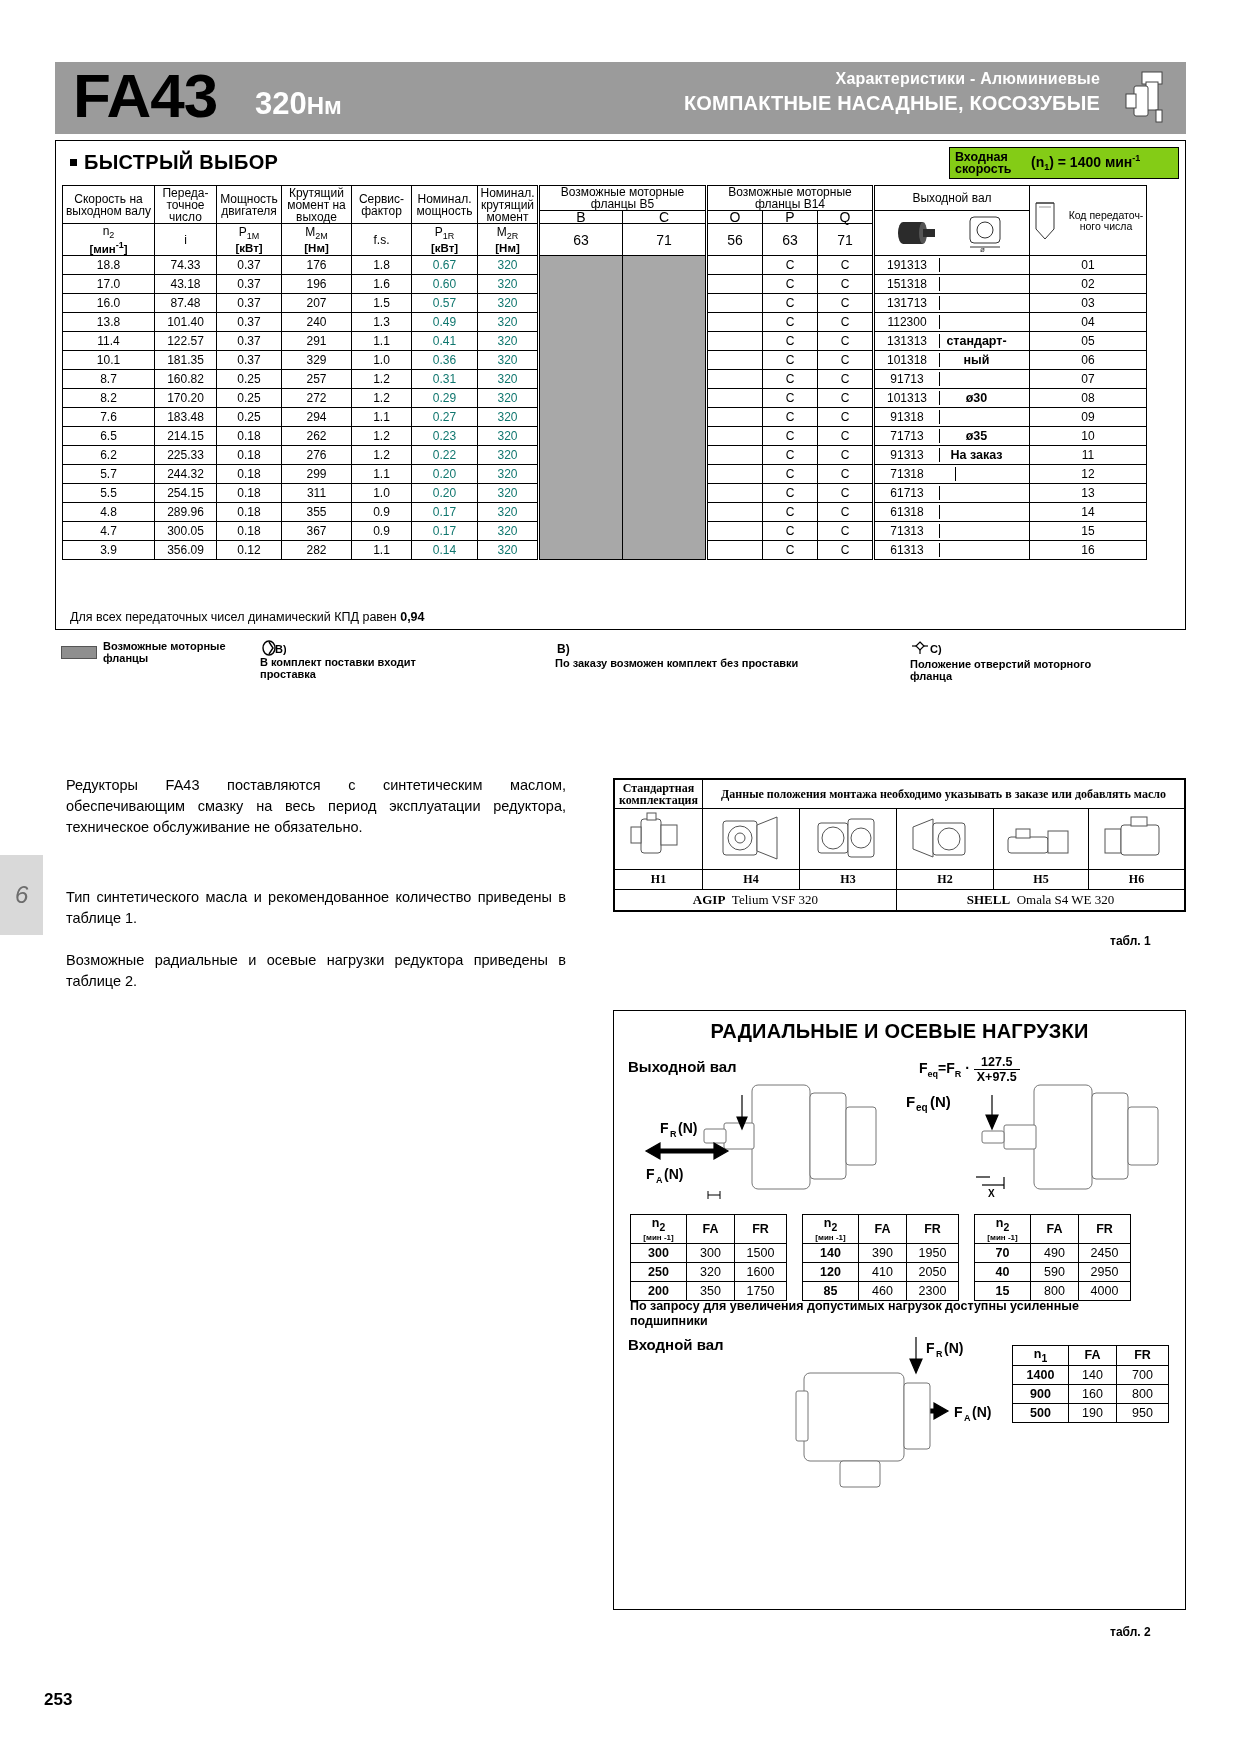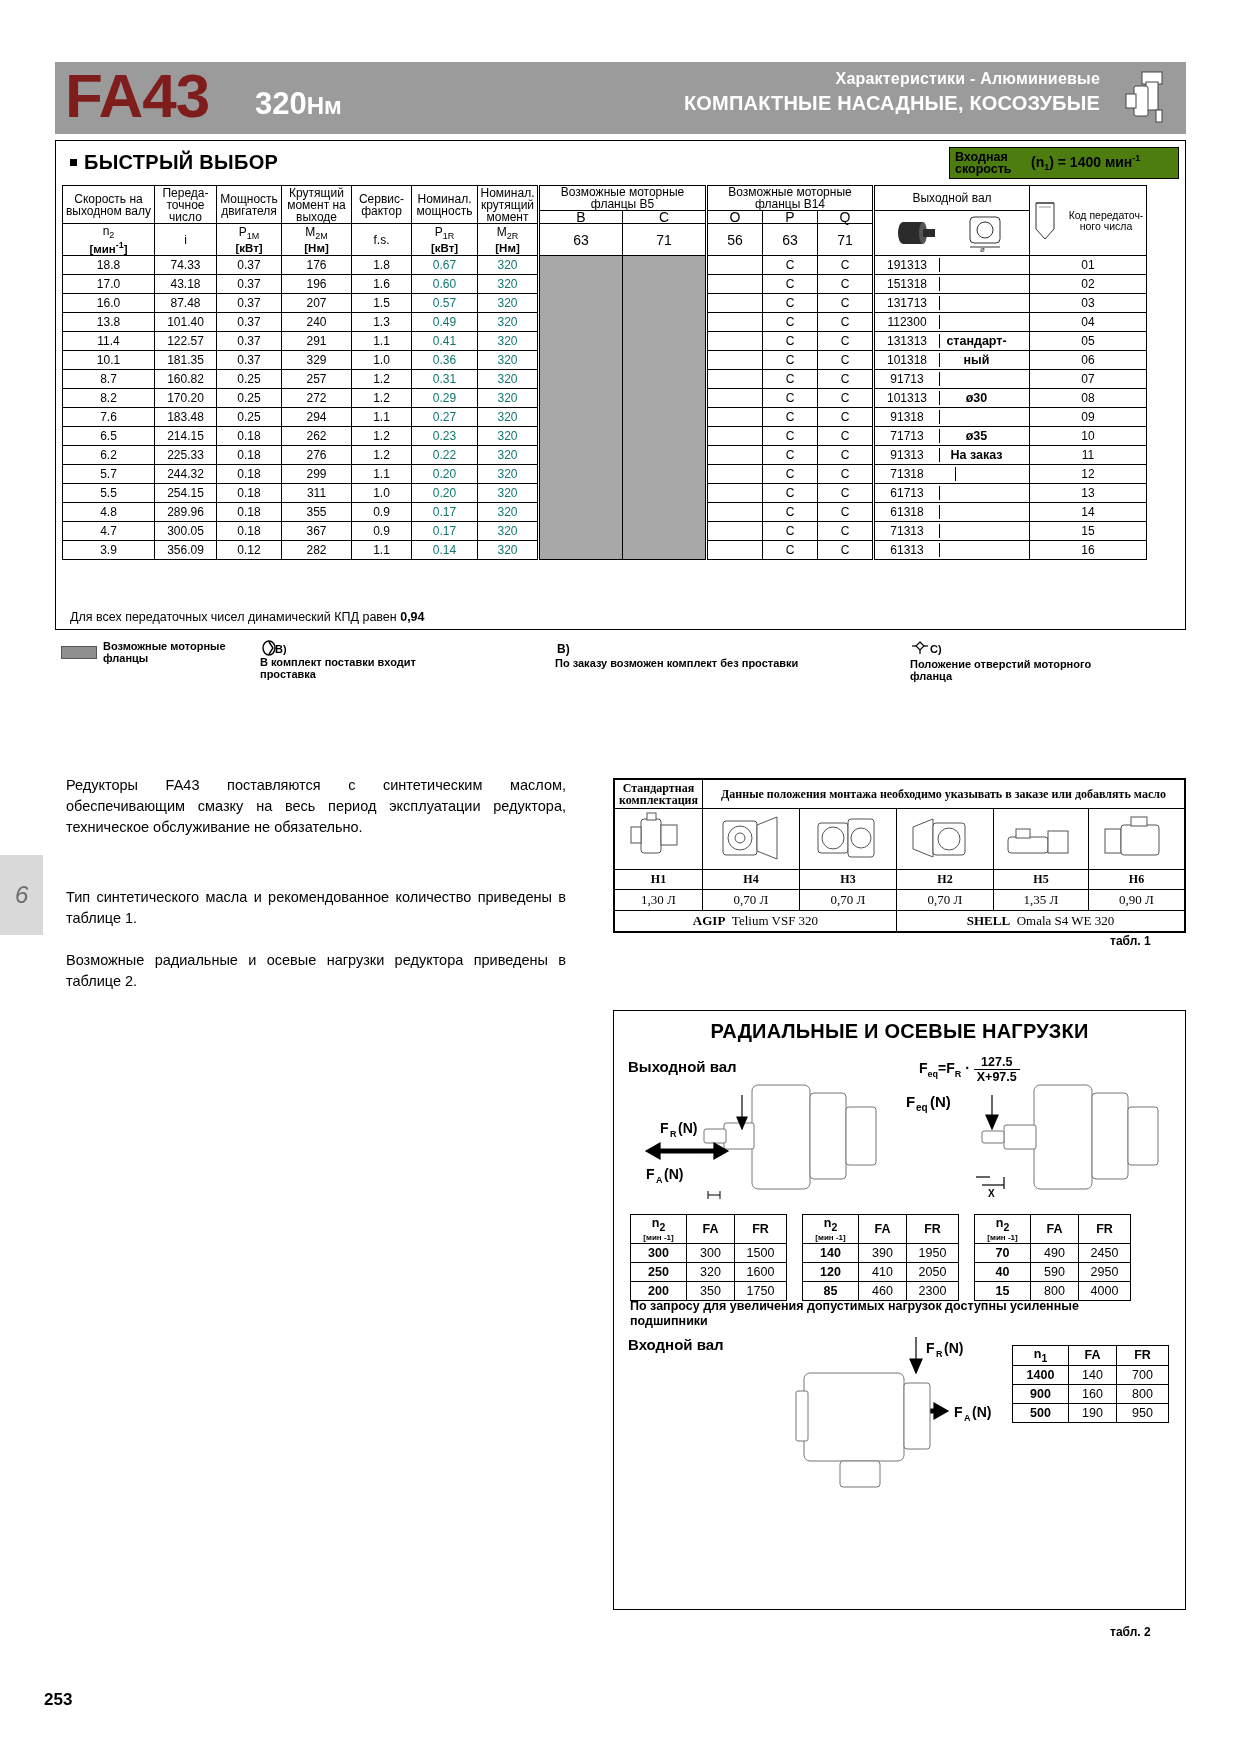--- a/index.html
+++ b/index.html
@@ -13,22 +13,22 @@
     -webkit-font-smoothing:antialiased;
   }
   .page { position:relative; width:1241px; height:1754px; }
 
   
   .header {
     position:absolute; left:55px; top:62px; width:1131px; height:72px;
     background:#9b9b9b;
   }
   .hdr-model {
-    position:absolute; left:10px; top:-2px;
-    font-size:62px; font-weight:bold; color:#7f1d1d;
+    position:absolute; left:18px; top:-2px;
+    font-size:62px; font-weight:bold; color:#000000;
     letter-spacing:-1px; font-family:"Liberation Sans", sans-serif;
   }
   .hdr-torque {
     position:absolute; left:200px; top:24px;
     font-size:31px; font-weight:bold; color:#ffffff;
   }
   .hdr-torque .nm { font-size:24px; }
   .hdr-right {
     position:absolute; right:86px; top:8px; text-align:right;
   }
@@ -41,21 +41,21 @@
     position:absolute; left:55px; top:140px; width:1131px; height:490px;
     border:1.5px solid #000; background:#fff;
   }
   .qs-title {
     position:absolute; left:14px; top:10px;
     font-size:20px; font-weight:bold; letter-spacing:0.3px;
   }
   .qs-title .sq { display:inline-block; width:7px; height:7px; background:#000; vertical-align:middle; margin-right:7px; margin-bottom:3px;}
   .inspeed {
     position:absolute; right:6px; top:6px; width:230px; height:32px;
-    border:1px solid #000; background:#4d7c0f;
+    border:1px solid #000; background:#84cc16;
     font-size:12.5px; font-weight:bold; padding:3px 5px; line-height:12px;
   }
   .inspeed .big { font-size:14px; }
   .inspeed sub { font-size:9px; }
   .inspeed sup { font-size:9px; }
 
   table.grid { border-collapse:collapse; }
   .tbl-wrap { position:absolute; left:6px; top:44px; width:1117px; }
   table.grid td, table.grid th { border:1px solid #000; padding:0; font-size:12px; text-align:center; vertical-align:middle; font-weight:normal;}
   .hdr-cell { font-size:11.5px; line-height:12px; font-weight:bold; padding:3px 2px; }
@@ -666,28 +666,20 @@
       </tr>
       <tr>
         <td class="pos-lbl">H1</td>
         <td class="pos-lbl">H4</td>
         <td class="pos-lbl">H3</td>
         <td class="pos-lbl">H2</td>
         <td class="pos-lbl">H5</td>
         <td class="pos-lbl">H6</td>
       </tr>
       <tr>
-        <td style="font-size:13px;">1,30 Л</td>
-        <td style="font-size:13px;">0,70 Л</td>
-        <td style="font-size:13px;">0,70 Л</td>
-        <td style="font-size:13px;">0,70 Л</td>
-        <td style="font-size:13px;">1,35 Л</td>
-        <td style="font-size:13px;">0,90 Л</td>
-      </tr>
-      <tr>
         <td colspan="3" style="font-size:13px;">
           <b>AGIP</b>&nbsp;&nbsp;<span>Telium VSF 320</span>
         </td>
         <td colspan="3" style="font-size:13px;">
           <b>SHELL</b>&nbsp;&nbsp;<span>Omala S4 WE 320</span>
         </td>
       </tr>
     </tbody>
       </table>
   </div>

